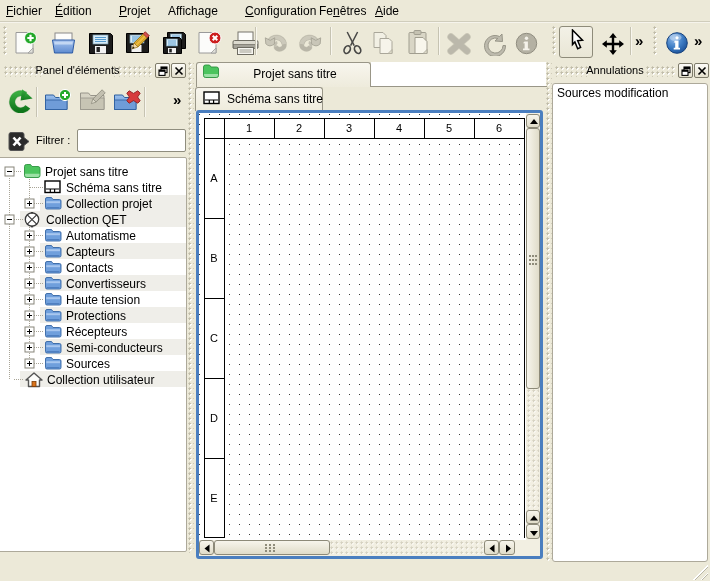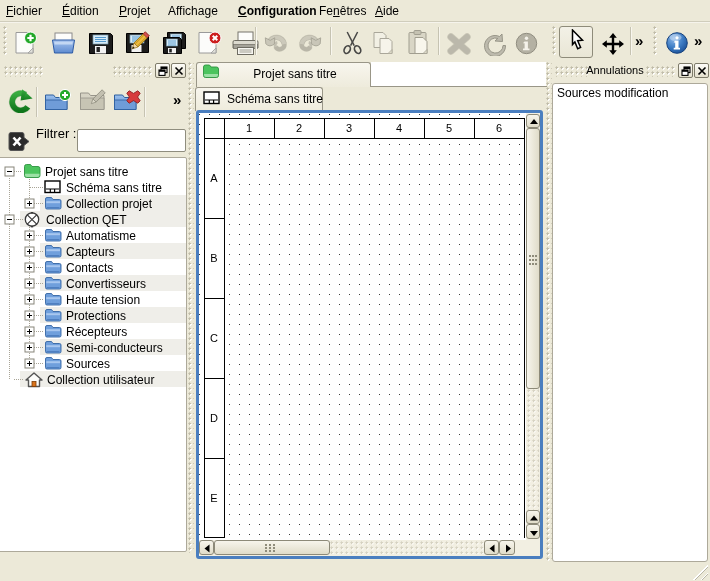--- a/index.html
+++ b/index.html
@@ -12,24 +12,24 @@
 .dots{background-image:radial-gradient(circle at 1.6px 1.6px,#c0bca9 1px,rgba(0,0,0,0) 1.3px),radial-gradient(circle at 2.6px 2.6px,#ffffff 1px,rgba(0,0,0,0) 1.3px);background-size:5px 5px;}
 .titlebtn{width:15px;height:15px;border:1px solid #7e7b6a;border-radius:2px;background:linear-gradient(#fdfcf8,#e4e0cd);box-sizing:border-box;}
 .tab{background:linear-gradient(#f8f6ee,#eeebdc);border:1px solid #999687;border-bottom:none;border-radius:3px 3px 0 0;box-sizing:border-box;}
 .sbbtn{position:absolute;box-sizing:border-box;border:1px solid #8d8a79;border-radius:3px;background:linear-gradient(#f7f5ec,#e0dcc9);}
 .sbbtn svg{position:absolute;left:0;top:0;}
 </style>
 </head>
 <body>
 
 <span class="abs menu" style="left:6px;"><u>F</u>ichier</span>
-<span class="abs menu" style="left:62px;"><u>É</u>dition</span>
+<span class="abs menu" style="left:55px;"><u>É</u>dition</span>
 <span class="abs menu" style="left:119px;text-align:center;"><u>P</u>rojet</span>
 <span class="abs menu" style="left:168px;">Afficha<u>g</u>e</span>
-<span class="abs menu" style="left:238px;font-weight:bold;"><u>C</u>onfiguration</span>
+<span class="abs menu" style="left:245px;"><u>C</u>onfiguration</span>
 <span class="abs menu" style="left:319px;">Fe<u>n</u>êtres</span>
 <span class="abs menu" style="left:375px;"><u>A</u>ide</span>
 <div class="abs" style="left:0;top:21px;width:710px;height:1px;background:#f6f4ec;border-top:1px solid #d0cdbc;"></div>
 
 <div id="toolbar" class="abs" style="left:0;top:22px;width:710px;height:38px;">
 
   <div class="abs dots" style="left:3px;top:4px;width:5px;height:30px;"></div>
 
   <svg class="abs" style="left:13px;top:9px;" width="25" height="24" viewBox="0 0 25 24">
     <path d="M3 1.5 L16 1.5 L20 5.5 L20 22 L3 22 Z" fill="#fcfcfa" stroke="#9a9a9a"></path>
@@ -194,20 +194,21 @@
   </svg>
   <div class="abs" style="left:694px;top:10px;font-size:15px;font-weight:bold;">»</div>
 </div>
 
 <div id="leftdock" class="abs" style="left:0;top:61px;width:195px;height:520px;">
 
   <div class="abs dots" style="left:188px;top:1px;width:6px;height:491px;"></div>
 
   <div class="abs dots" style="left:4px;top:5px;width:40px;height:11px;"></div>
   <div class="abs dots" style="left:113px;top:5px;width:39px;height:11px;"></div>
+  <div class="abs" style="left:0;top:3px;width:155px;text-align:center;font-size:11px;">Panel d'éléments</div>
   <div class="abs titlebtn" style="left:155px;top:2px;"></div>
   <svg class="abs" style="left:158px;top:5px;" width="10" height="10" viewBox="0 0 10 10">
     <rect x="3" y="1" width="6" height="5.6" fill="none" stroke="#000" stroke-width="1.1"></rect>
     <rect x="3" y="1" width="6" height="2" fill="#000"></rect>
     <rect x="1" y="4" width="6" height="5.4" fill="#fff" stroke="#000" stroke-width="1.1"></rect>
     <rect x="1" y="4" width="6" height="1.8" fill="#000"></rect>
   </svg>
   <div class="abs titlebtn" style="left:171px;top:2px;"></div>
   <svg class="abs" style="left:174px;top:5px;" width="10" height="10" viewBox="0 0 10 10">
     <path d="M1.5 1.5 L8.5 8.5 M8.5 1.5 L1.5 8.5" stroke="#000" stroke-width="1.6"></path>
@@ -253,21 +254,21 @@
     <path d="M1.5 12 h21.5 v9.5 h-21.5 Z" fill="#6f9cd8" stroke="#2d5e9e" stroke-width=".8"></path>
     <path d="M16.2 2.8 L20.5 5.4 L24.8 2.8 L27.2 5.2 L24.6 9 L27.2 12.8 L24.8 15.2 L20.5 12.6 L16.2 15.2 L13.8 12.8 L16.4 9 L13.8 5.2 Z" fill="#d73c3c" stroke="#8e1f1f" stroke-width=".9"></path>
   </svg>
   <div class="abs vsep" style="left:144px;top:26px;height:30px;"></div>
   <div class="abs" style="left:173px;top:30px;font-size:15px;font-weight:bold;">»</div>
 
   <svg class="abs" style="left:8px;top:70px;" width="22" height="21" viewBox="0 0 22 21">
     <path d="M3 1.5 h11 a2 2 0 0 1 2 2 v3 l5 4 -5 4 v3 a2 2 0 0 1 -2 2 h-11 a2 2 0 0 1 -2 -2 v-14 a2 2 0 0 1 2 -2 Z" fill="#2b2b2b" stroke="#555"></path>
     <path d="M5.5 6.5 L12.5 14.5 M12.5 6.5 L5.5 14.5" stroke="#ffffff" stroke-width="2.6"></path>
   </svg>
-  <div class="abs" style="left:36px;top:65px;font-size:13px;">Filtrer :</div>
+  <div class="abs" style="left:36px;top:73px;font-size:11px;">Filtrer :</div>
   <div class="abs" style="left:77px;top:68px;width:109px;height:23px;box-sizing:border-box;background:#fff;border:1px solid #8f8d7e;border-radius:2px;"></div>
 
   <div class="abs" style="left:-2px;top:96px;width:189px;height:395px;box-sizing:border-box;background:#fff;border:1px solid #ada99a;border-radius:2px;"></div>
   <div id="tree" class="abs" style="left:0;top:97px;width:186px;height:393px;overflow:hidden;">
   <svg width="186" height="393" viewBox="0 0 186 393" font-size="12" font-family="Liberation Sans">
 
     <rect x="40" y="37" width="146" height="16" fill="#efeee9"></rect>
     <rect x="20" y="53" width="166" height="16" fill="#efeee9"></rect>
     <rect x="40" y="85" width="146" height="16" fill="#efeee9"></rect>
     <rect x="40" y="117" width="146" height="16" fill="#efeee9"></rect>

